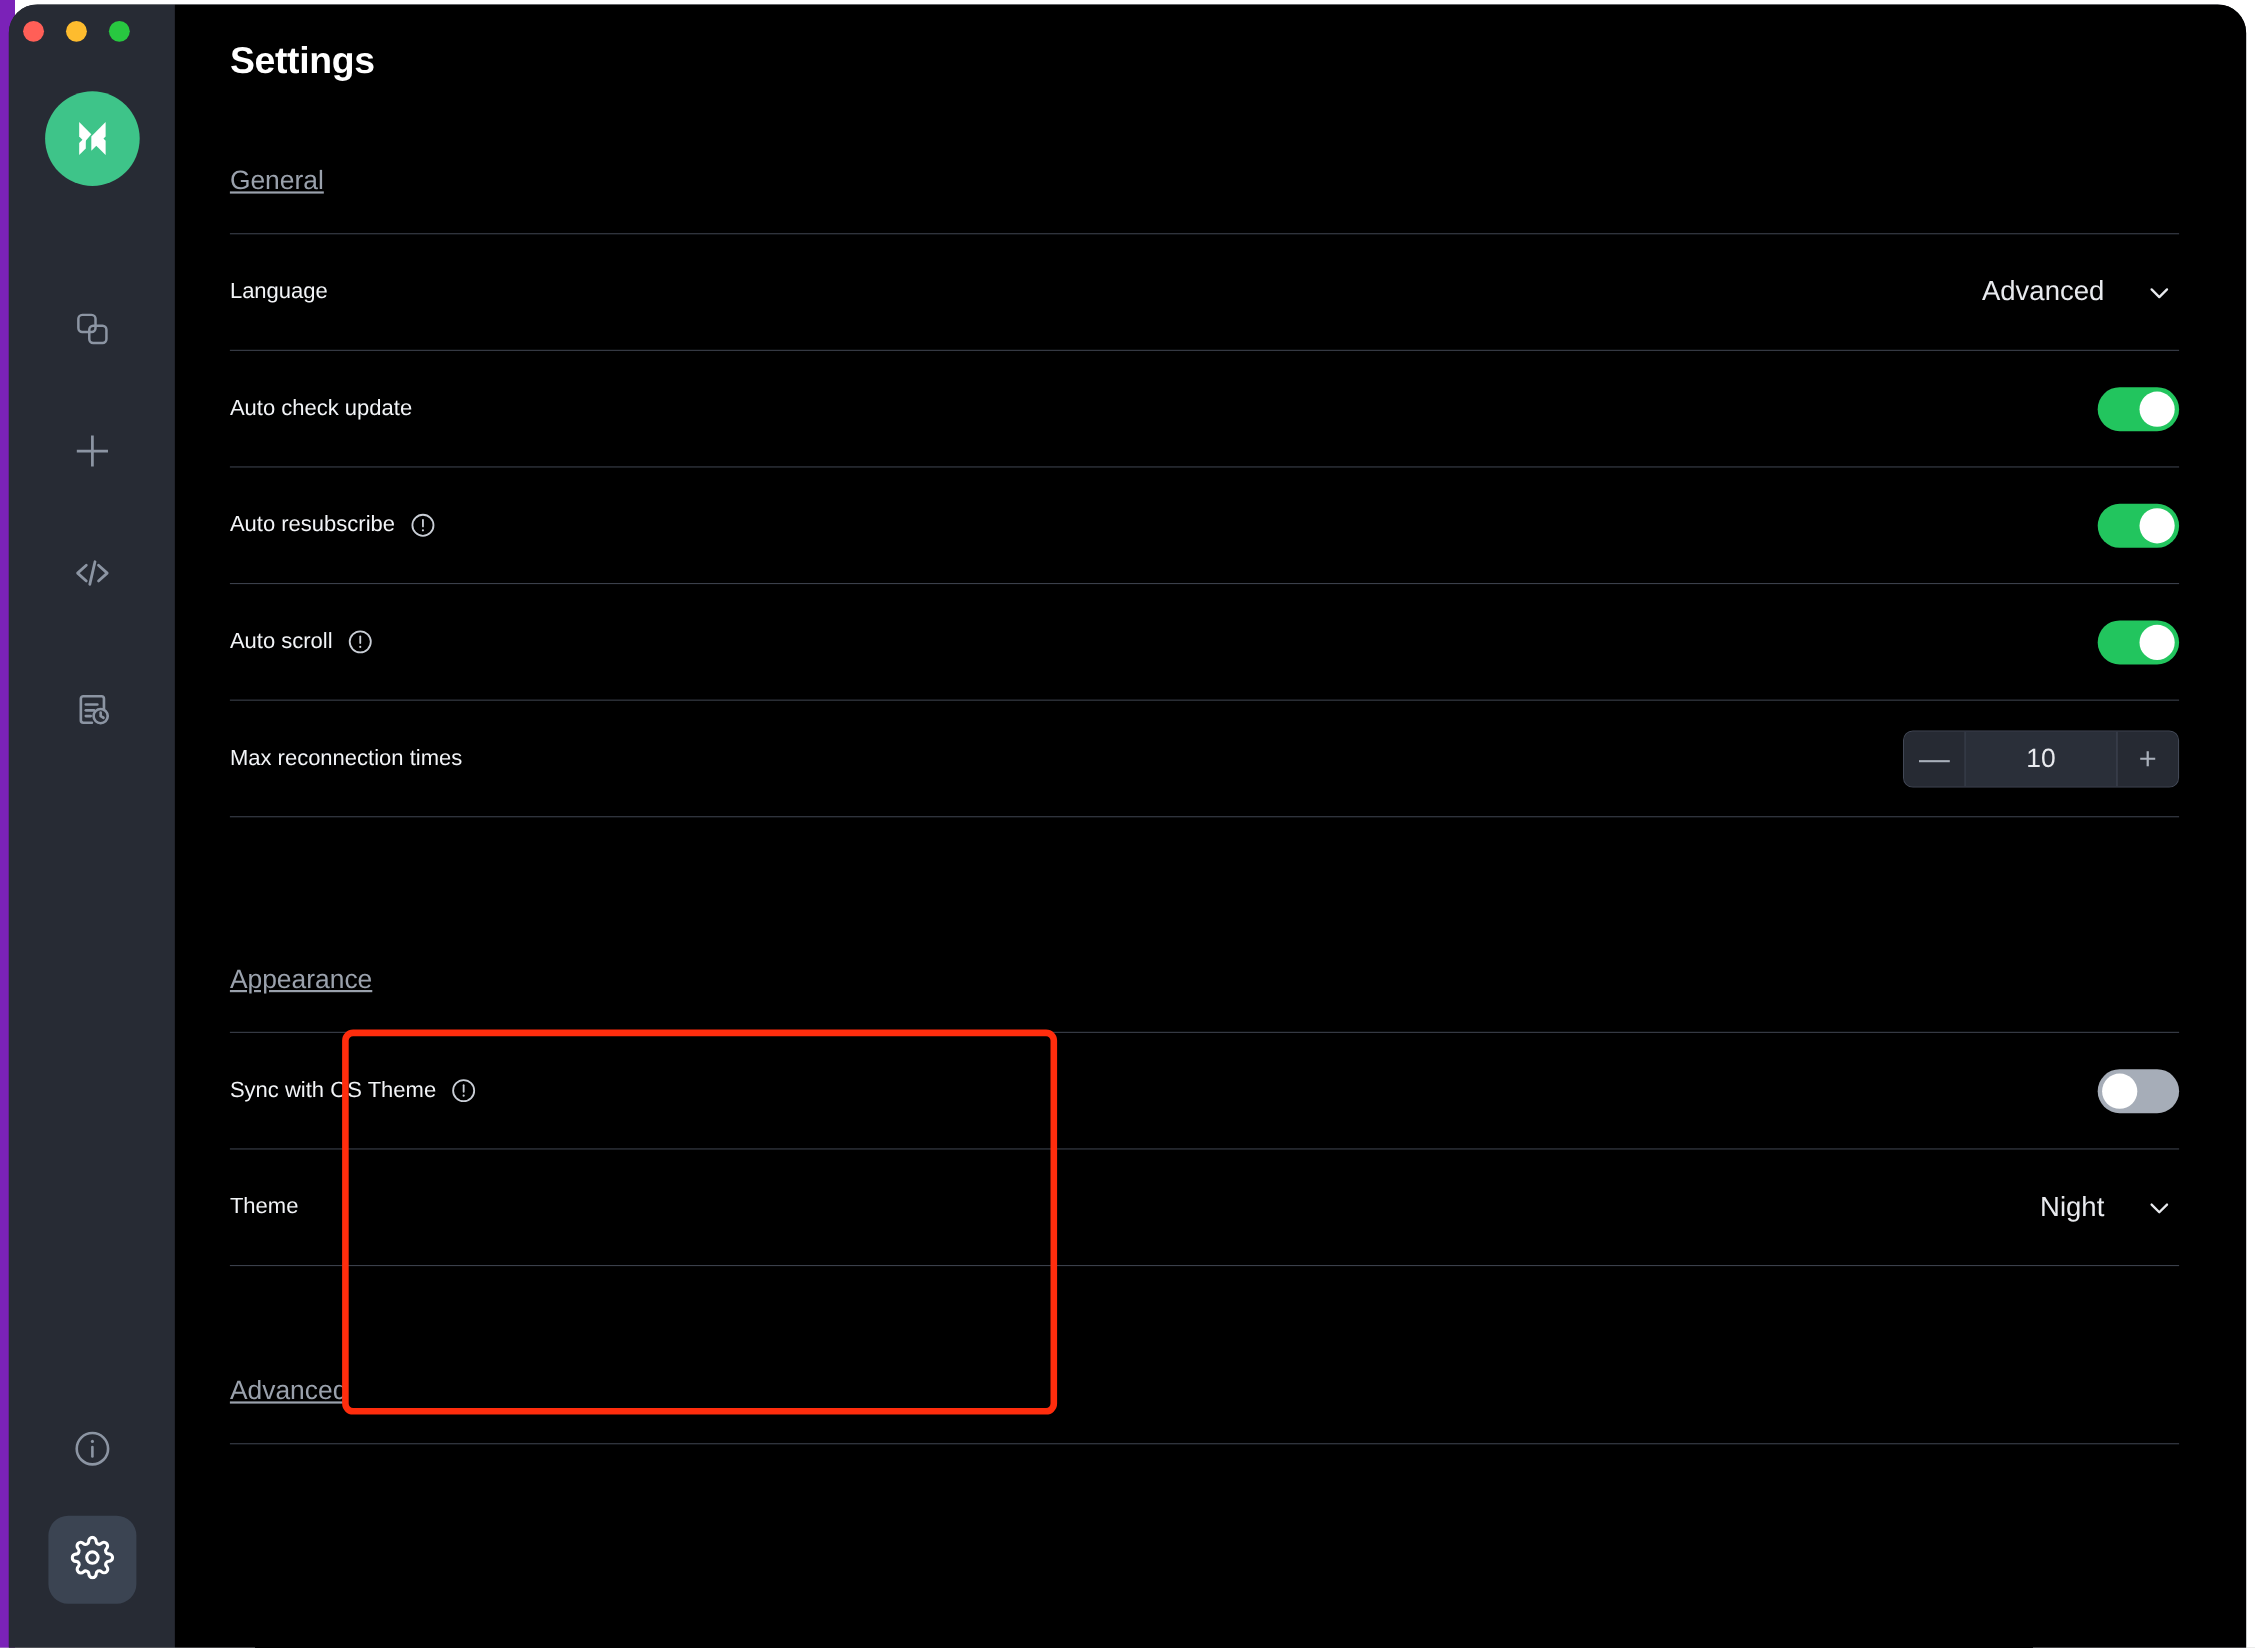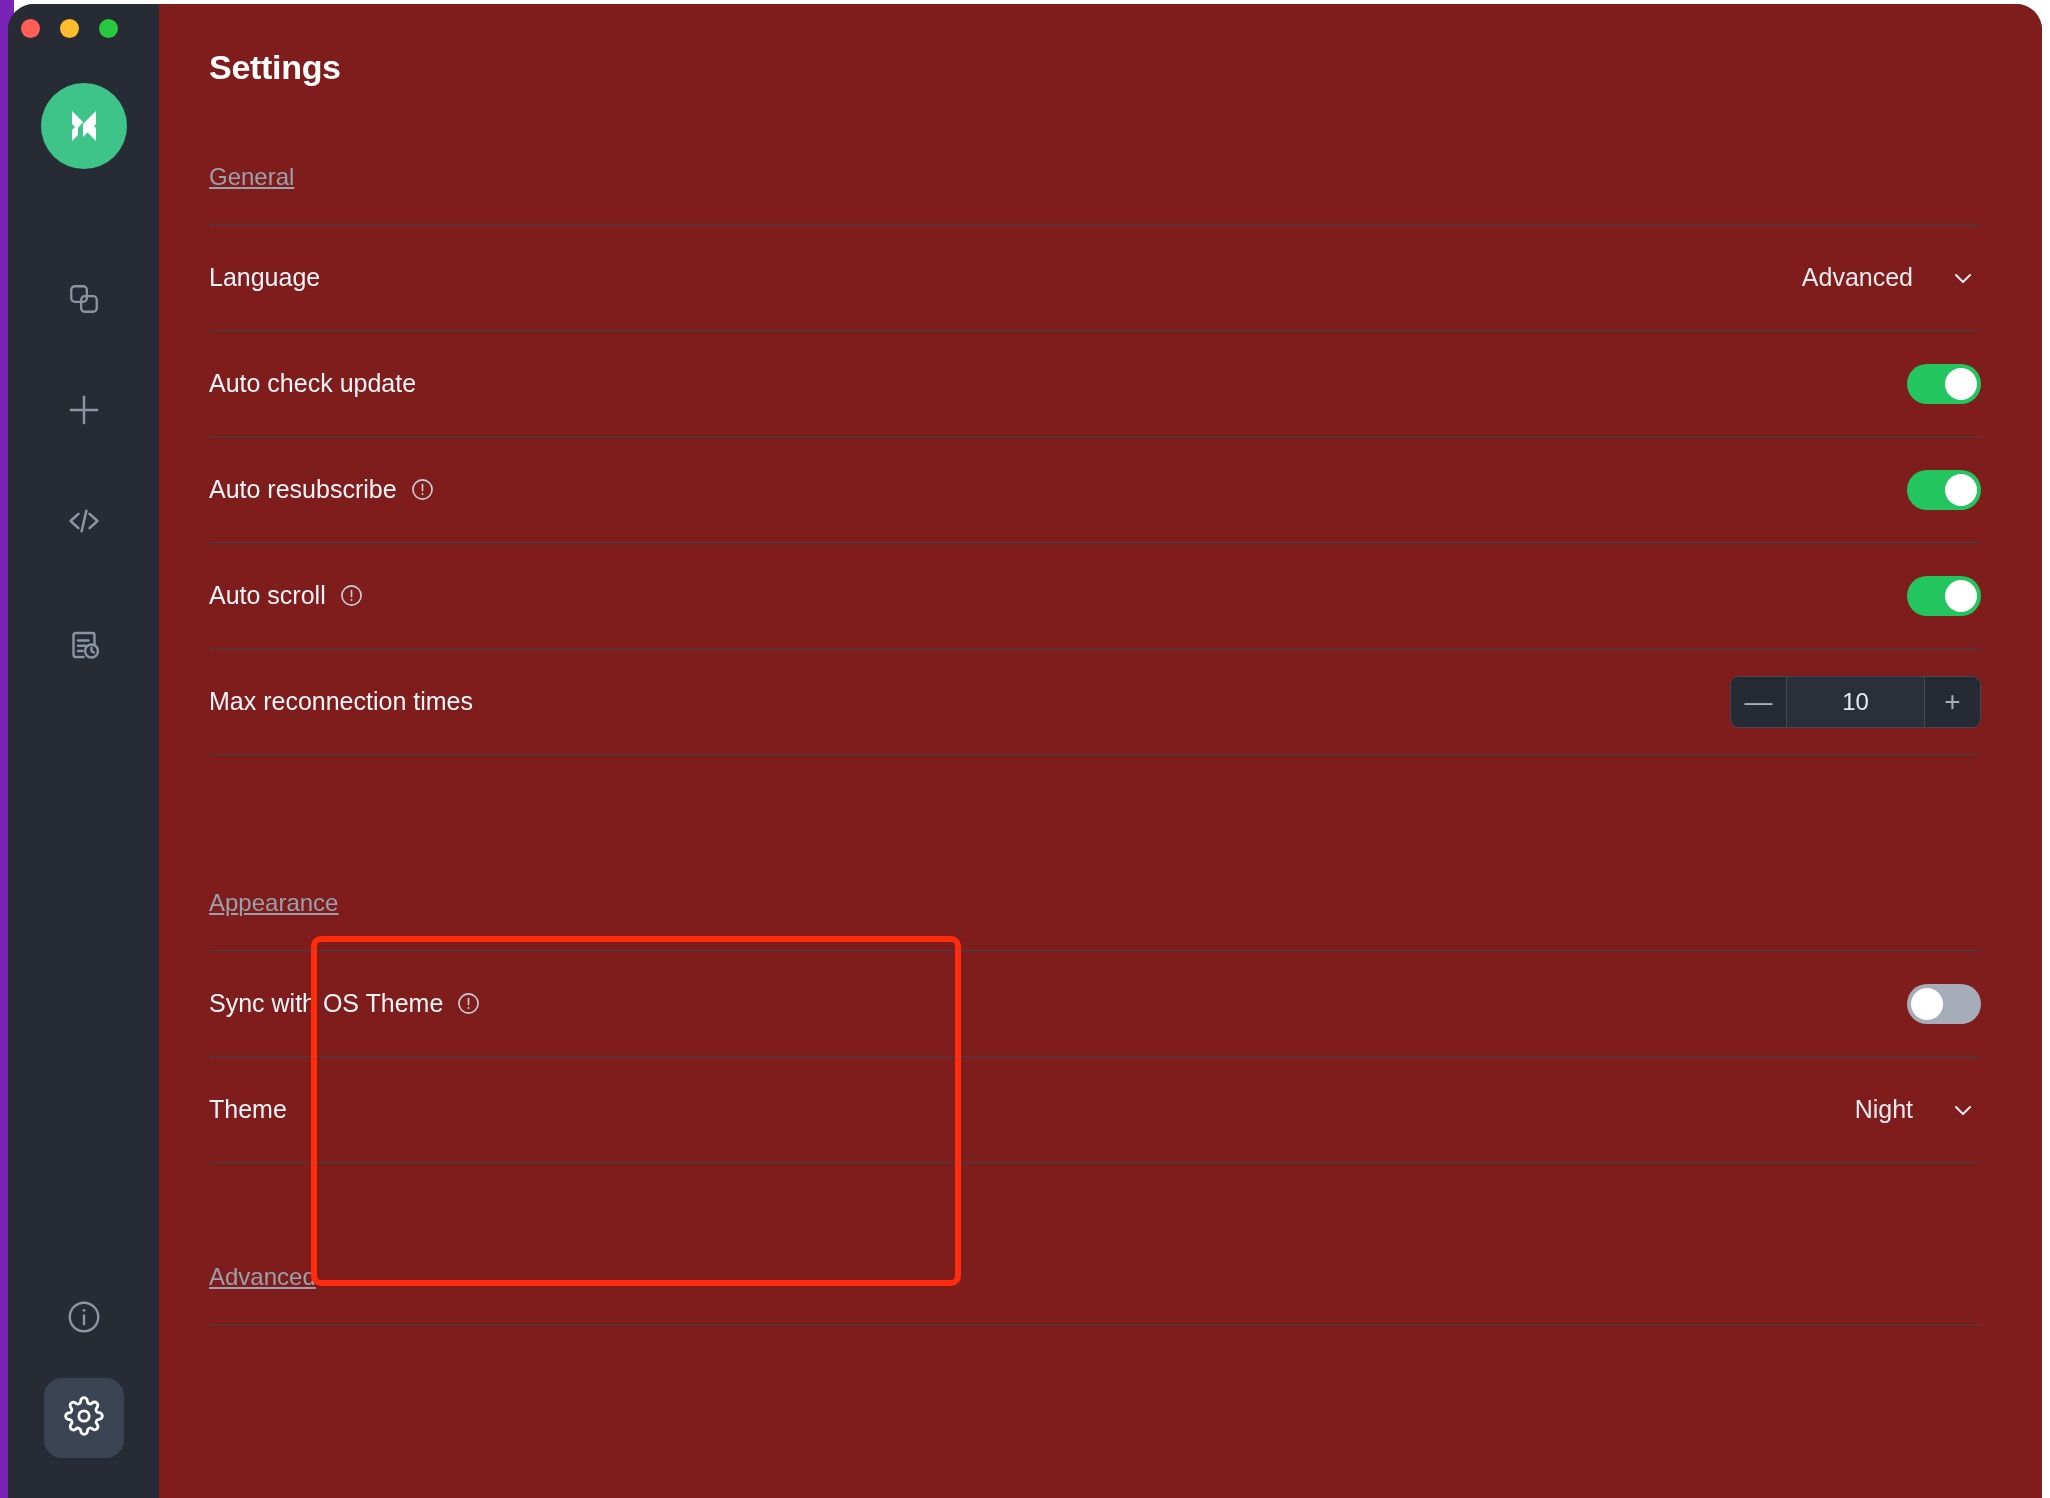--- a/index.html
+++ b/index.html
@@ -94,23 +94,23 @@
     color: #ffffff;
     width: 80px;
     height: 80px;
     border-radius: 18px;
     margin-bottom: 40px;
   }
 
   
   #content {
     flex: 1 1 auto;
-    background: #7f1d1d;
+    background: #000000;
     position: relative;
-    padding: 16px 61px 0 39px;
+    padding: 4px 61px 0 39px;
     overflow: hidden;
   }
 
   #page-title {
     color: #ffffff;
     font-size: 34px;
     font-weight: bold;
     letter-spacing: -0.3px;
     padding-top: 28px;
     padding-left: 11px;
@@ -135,21 +135,21 @@
   .setting-row {
     display: flex;
     align-items: center;
     justify-content: space-between;
     height: 105px;
     padding-left: 11px;
   }
 
   .row-label {
     color: #f2f4f7;
-    font-size: 25px;
+    font-size: 20px;
     display: flex;
     align-items: center;
     gap: 13px;
     white-space: nowrap;
   }
 
   .info-icon {
     display: inline-flex;
     align-items: center;
     color: #c9ced6;

